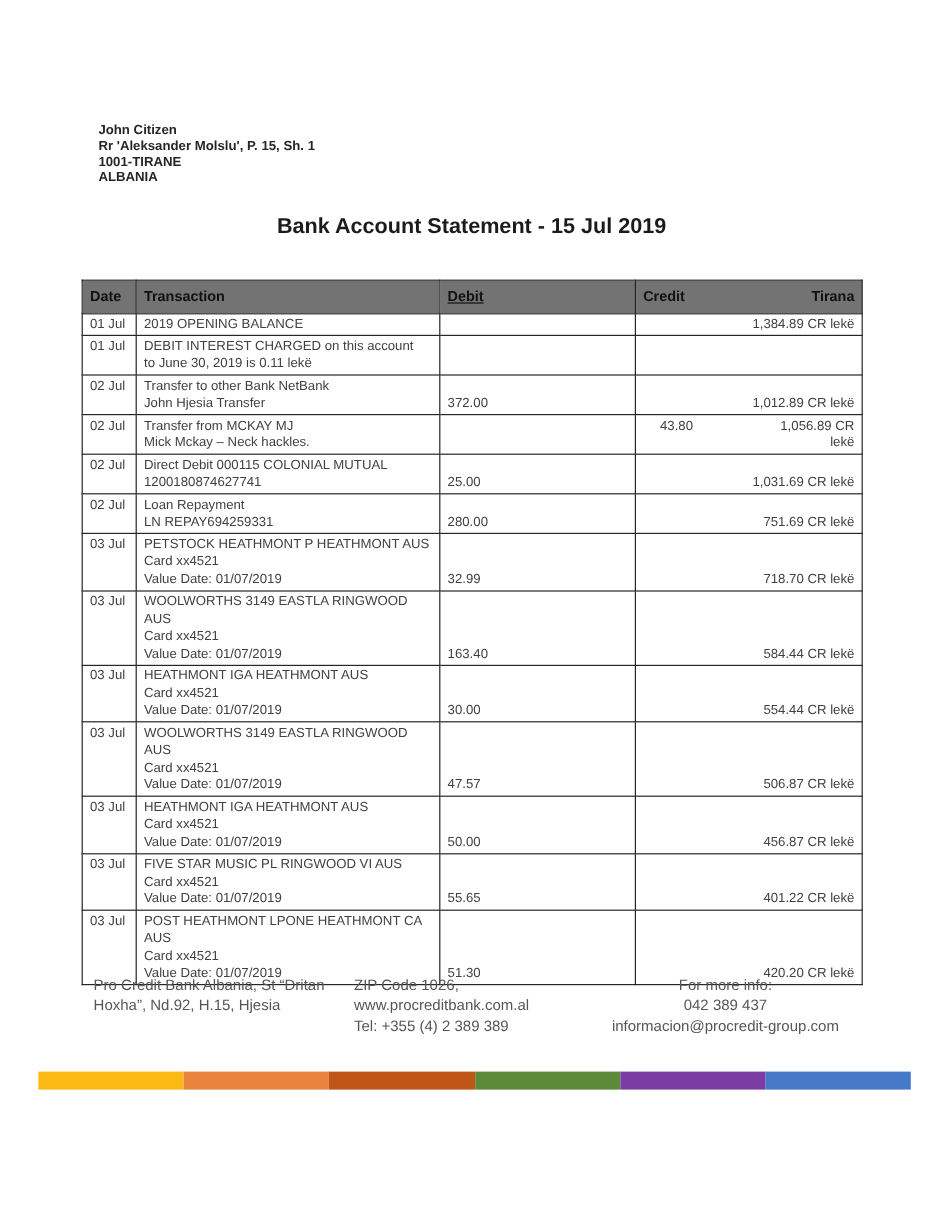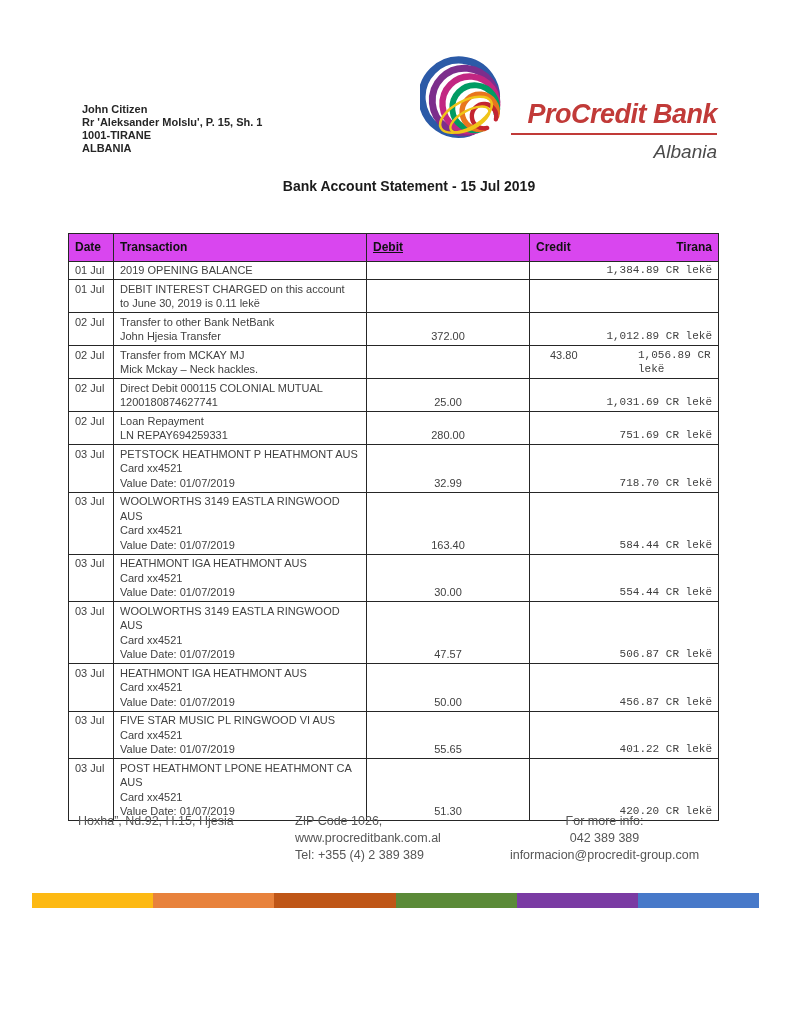--- a/index.html
+++ b/index.html
@@ -41,26 +41,26 @@
     margin-top: 6px;
     font-size: 19px;
     font-style: italic;
     color: #4a4a4a;
     text-align: right;
   }
 
   
   .title {
     position: absolute;
-    left: 84px;
+    left: 68px;
     top: 178px;
     width: 650px;
     margin: 0;
     text-align: center;
-    font-size: 14px;
+    font-size: 18px;
     font-weight: 700;
     color: #1b1b1b;
   }
 
   
   table.statement {
     position: absolute;
     left: 68px;
     top: 233px;
     width: 650px;
@@ -69,38 +69,38 @@
     font-size: 11px;
     color: #414141;
   }
   table.statement th, table.statement td {
     border: 1.5px solid #262626;
     padding: 1.5px 6px;
     line-height: 14.5px;
     overflow: hidden;
   }
   table.statement thead th {
-    background: #d946ef;
+    background: #737373;
     color: #111;
     font-size: 12px;
     font-weight: 700;
     padding: 6px 6px;
     text-align: left;
   }
   th.h-debit { text-align: right; padding-right: 8px; text-decoration: underline; }
   .h-cb-wrap { display: flex; justify-content: space-between; }
   td.c-date { vertical-align: top; }
   td.c-desc { vertical-align: top; }
-  td.c-debit { vertical-align: bottom; text-align: center; padding-right: 12px; margin-top: 34px; }
+  td.c-debit { vertical-align: bottom; text-align: left; padding-right: 12px; margin-top: 34px; }
   td.c-cb { vertical-align: bottom; padding-right: 12px; padding-left: 6px; }
   .cb-wrap { display: flex; justify-content: flex-end; }
   tr.has-credit td.c-cb { vertical-align: top; }
   tr.has-credit .cb-wrap { justify-content: space-between; }
   .credit-val { padding-left: 14px; white-space: nowrap; }
-  .balance-val { text-align: left; font-family: Liberation Mono, monospace; }
+  .balance-val { text-align: right; }
   tr.has-credit .balance-val { max-width: 74px; }
 
   
   .footer-col {
     position: absolute;
     top: 813px;
     font-size: 12.5px;
     line-height: 17px;
     color: #565656;
   }
@@ -124,37 +124,20 @@
 
 <div class="page">
 
   <div class="recipient" id="recipient">
       <div>John Citizen</div>
       <div>Rr 'Aleksander Molslu', P. 15, Sh. 1</div>
       <div>1001-TIRANE</div>
       <div>ALBANIA</div>
     </div>
 
-  <div class="logo">
-    <svg class="globe" width="88" height="96" viewBox="0 0 90 98">
-      <path class="globe-arc" d="M49.8 82.7 A38 38 0 1 1 76.7 55.8" fill="none" stroke-width="7.5" stroke-linecap="round" stroke="#2b5aa7"></path>
-      <path class="globe-arc" d="M54.0 81.4 A33 33 0 1 1 77.4 58.0" fill="none" stroke-width="7" stroke-linecap="round" stroke="#7c2e8c"></path>
-      <path class="globe-arc" d="M58.2 80.0 A28 28 0 1 1 78.0 60.2" fill="none" stroke-width="6.5" stroke-linecap="round" stroke="#c22682"></path>
-      <path class="globe-arc" d="M61.9 79.2 A23 23 0 1 1 78.2 62.9" fill="none" stroke-width="6" stroke-linecap="round" stroke="#009b63"></path>
-      <path class="globe-arc" d="M65.7 78.4 A18 18 0 1 1 78.4 65.7" fill="none" stroke-width="5.5" stroke-linecap="round" stroke="#e8761f"></path>
-      <path class="globe-arc" d="M68.7 77.6 A12.5 12.5 0 1 1 77.6 68.7" fill="none" stroke-width="4.5" stroke-linecap="round" stroke="#c32431"></path>
-      <ellipse class="globe-lat" cx="47" cy="64" rx="29" ry="14" transform="rotate(-28 47 64)" fill="none" stroke-width="2.6" stroke="#f0c419"></ellipse>
-      <ellipse class="globe-lat" cx="51" cy="69" rx="22" ry="9.5" transform="rotate(-28 51 69)" fill="none" stroke-width="2.4" stroke="#f0c419"></ellipse>
-    </svg>
-    <div class="logo-text">
-      <div class="brand" style="color: rgb(193, 58, 56);">ProCredit Bank</div>
-      <div class="brand-rule" style="background: rgb(193, 58, 56);"></div>
-      <div class="region">Albania</div>
-    </div>
-  </div>
 
   <h1 class="title">Bank Account Statement - 15 Jul 2019</h1>
 
   <table class="statement">
     <colgroup>
       <col style="width:45px">
         <col style="width:253px">
         <col style="width:163px">
         <col style="width:189px">
     </colgroup>
@@ -345,30 +328,31 @@
           <td class="c-cb">
             <div class="cb-wrap">
               <span class="balance-val">420.20 CR lekë</span>
             </div>
           </td>
         </tr>
       </tbody>
   </table>
 
   <div class="footer-col" id="footer-address">
+      <div>Pro Credit Bank Albania, St “Dritan</div>
       <div>Hoxha”, Nd.92, H.15, Hjesia</div>
     </div>
   <div class="footer-col" id="footer-contact">
       <div>ZIP Code 1026,</div>
       <div>www.procreditbank.com.al</div>
       <div>Tel: +355 (4) 2 389 389</div>
     </div>
   <div class="footer-col" id="footer-info">
       <div>For more info:</div>
-      <div>042 389 389</div>
+      <div>042 389 437</div>
       <div>informacion@procredit-group.com</div>
     </div>
 
   <div class="stripe" id="stripe">
       <div class="stripe-seg" style="background: rgb(253, 185, 19);"></div>
       <div class="stripe-seg" style="background: rgb(232, 130, 60);"></div>
       <div class="stripe-seg" style="background: rgb(191, 86, 23);"></div>
       <div class="stripe-seg" style="background: rgb(91, 138, 56);"></div>
       <div class="stripe-seg" style="background: rgb(122, 59, 163);"></div>
       <div class="stripe-seg" style="background: rgb(71, 121, 201);"></div>

